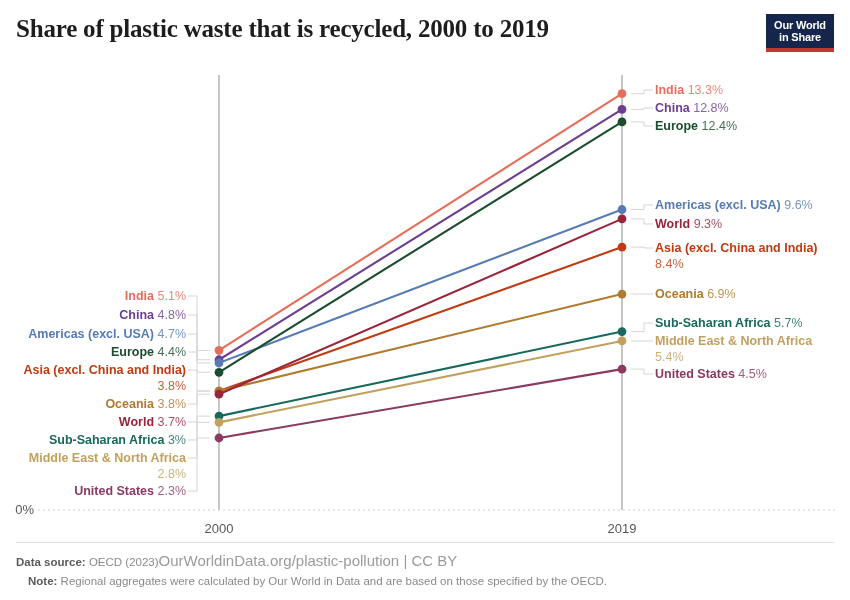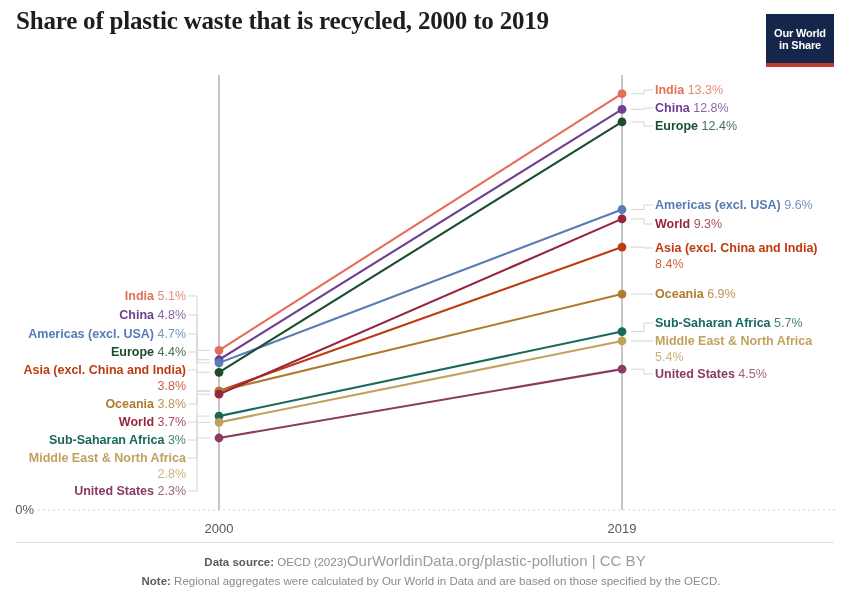--- a/index.html
+++ b/index.html
@@ -8,35 +8,35 @@
     background:#ffffff;
     font-family:"Liberation Sans", sans-serif;
     color:#1d1d1d;
     overflow:hidden;
     position:relative;
   }
   #chart-root{position:absolute;inset:0;}
 
   
   .header{
-    position:absolute;left:16px;top:4px;right:16px;height:52px;
+    position:absolute;left:16px;top:12px;right:16px;height:52px;
   }
   .chart-title{
     font-family:"Liberation Serif", serif;
     font-size:25px;
     font-weight:700;
     color:#1d1d1d;
     letter-spacing:-0.2px;
     margin:0;
     line-height:34px;
   }
   
   .owid-logo{
     position:absolute;right:16px;top:14px;
-    width:68px;height:53px;
+    width:68px;height:38px;
     background:#16254b;
     border-bottom:4px solid #c0392f;
     box-sizing:border-box;
     display:flex;flex-direction:column;
     align-items:center;justify-content:center;
   }
   .owid-logo span{
     display:block;
     color:#ffffff;
     font-family:"Liberation Sans", sans-serif;
@@ -59,21 +59,21 @@
   .lbl{font-family:"Liberation Sans", sans-serif;font-size:12.5px;}
   .lbl .nm{font-weight:700;}
   .lbl .vl{font-weight:400;fill-opacity:.82;}
 
   
   .footer{
     position:absolute;left:16px;right:16px;bottom:10px;
     border-top:1px solid #e0e0e0;
     padding-top:9px;
   }
-  .footer-row{display:flex;justify-content:center;align-items:baseline;}
+  .footer-row{display:flex;justify-content:flex-start;align-items:baseline;}
   .foot-txt{font-size:11.5px;color:#8a8a8a;line-height:17px;}
   .foot-txt b{color:#5b5b5b;font-weight:700;}
   .foot-right{font-size:15px;color:#9b9b9b;}
   .note-row{margin-top:2px;margin-left:12px;}
 </style>
 </head>
 <body>
 
 <div id="chart-root">
 

